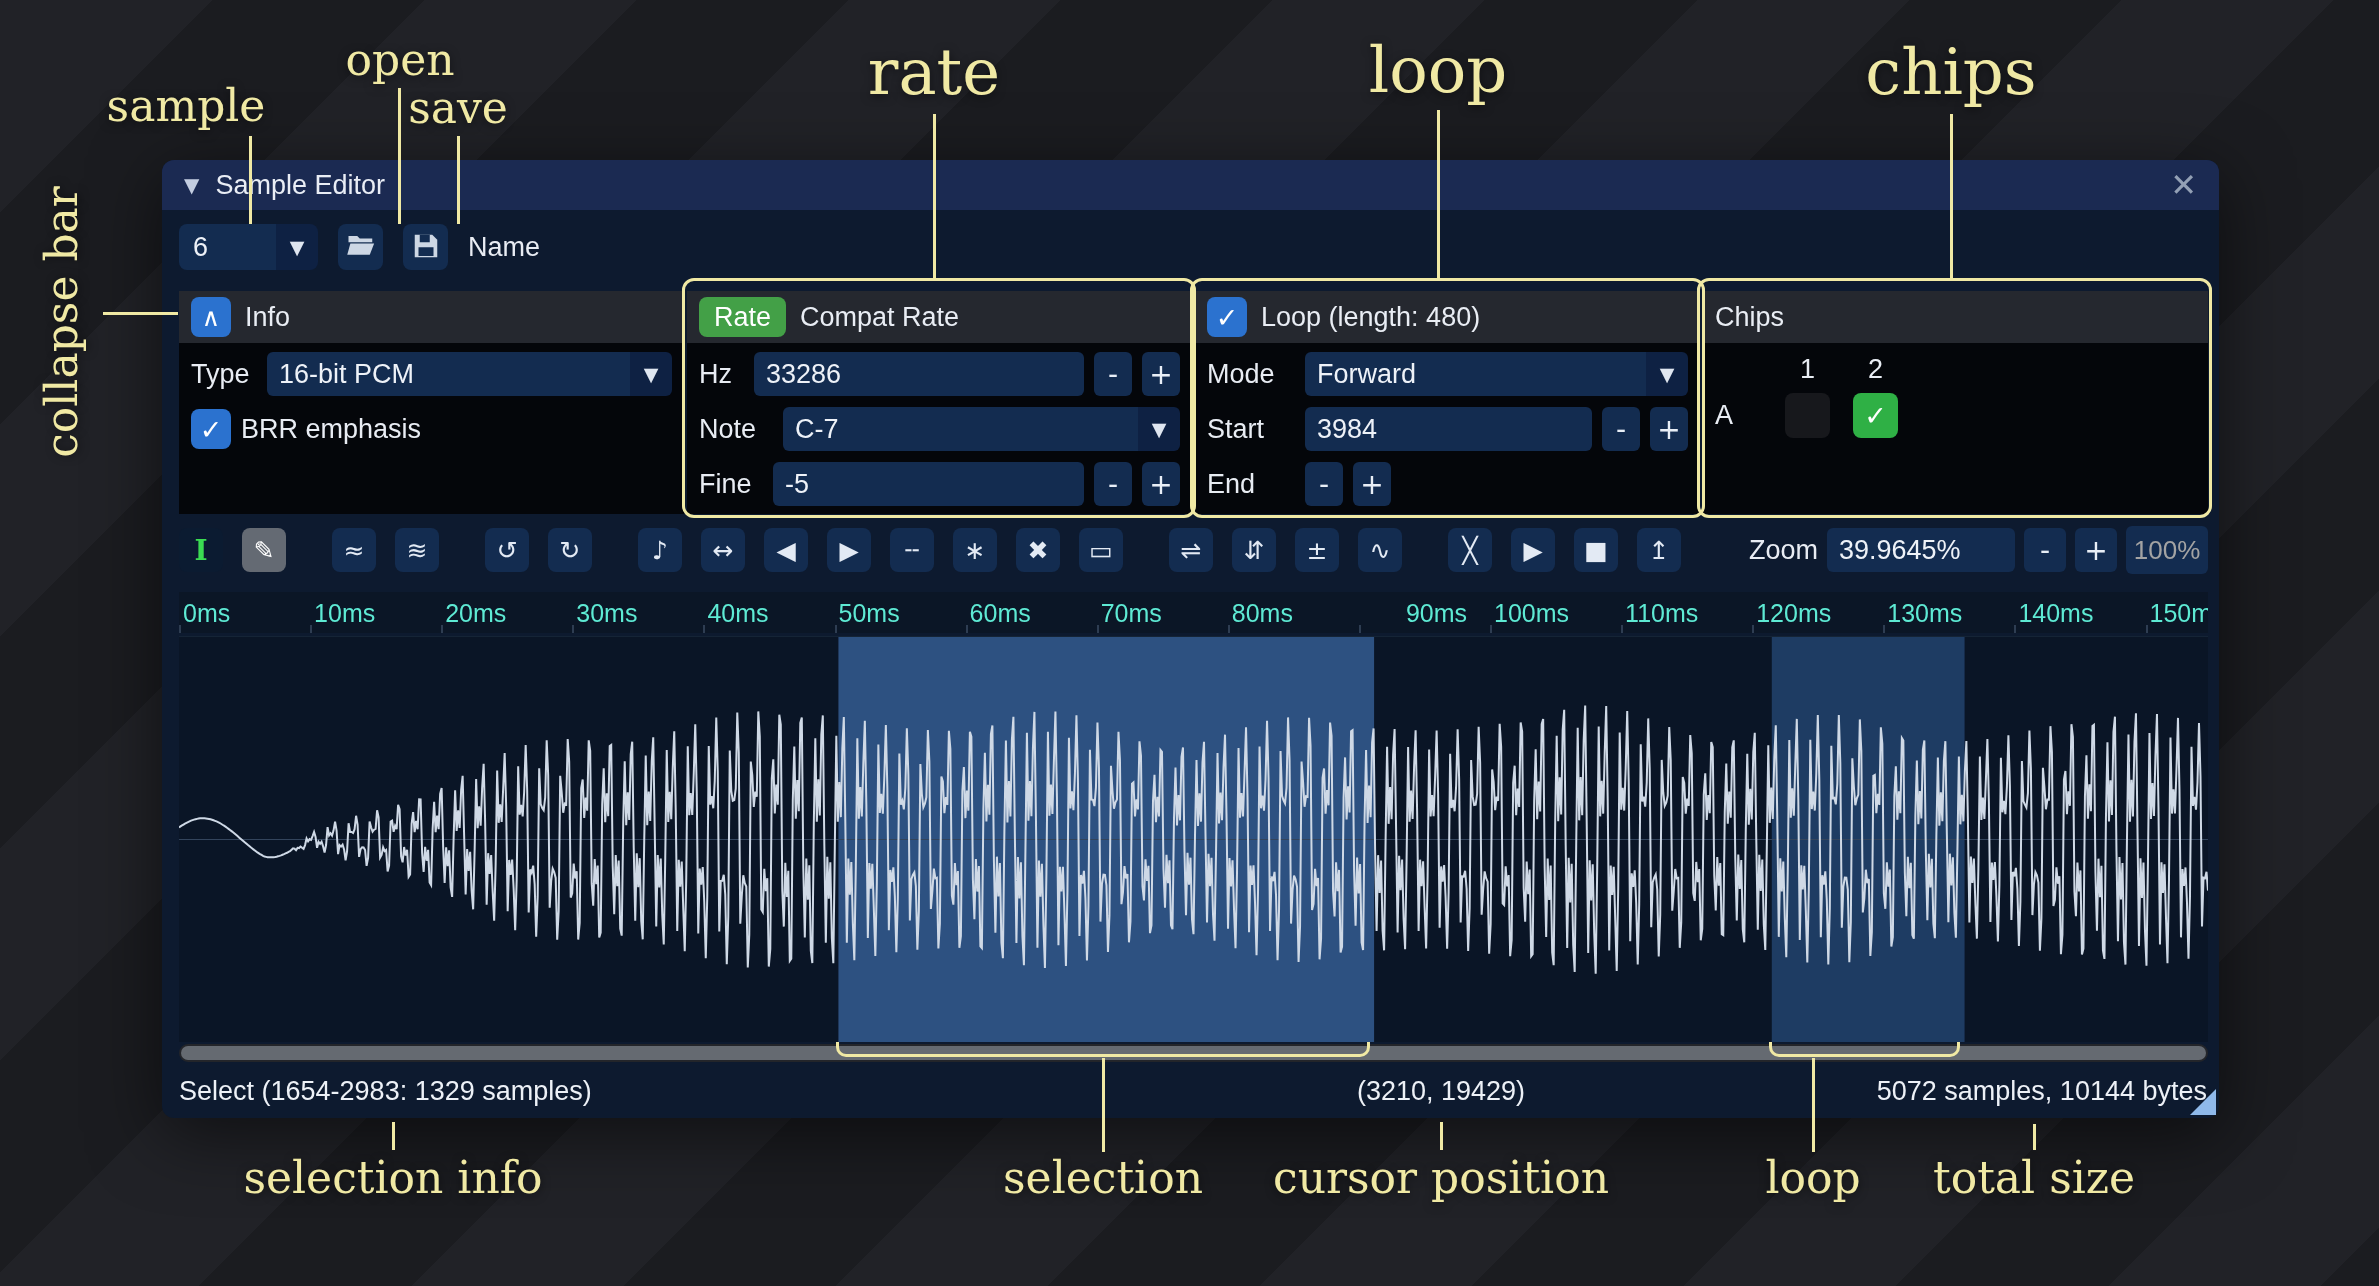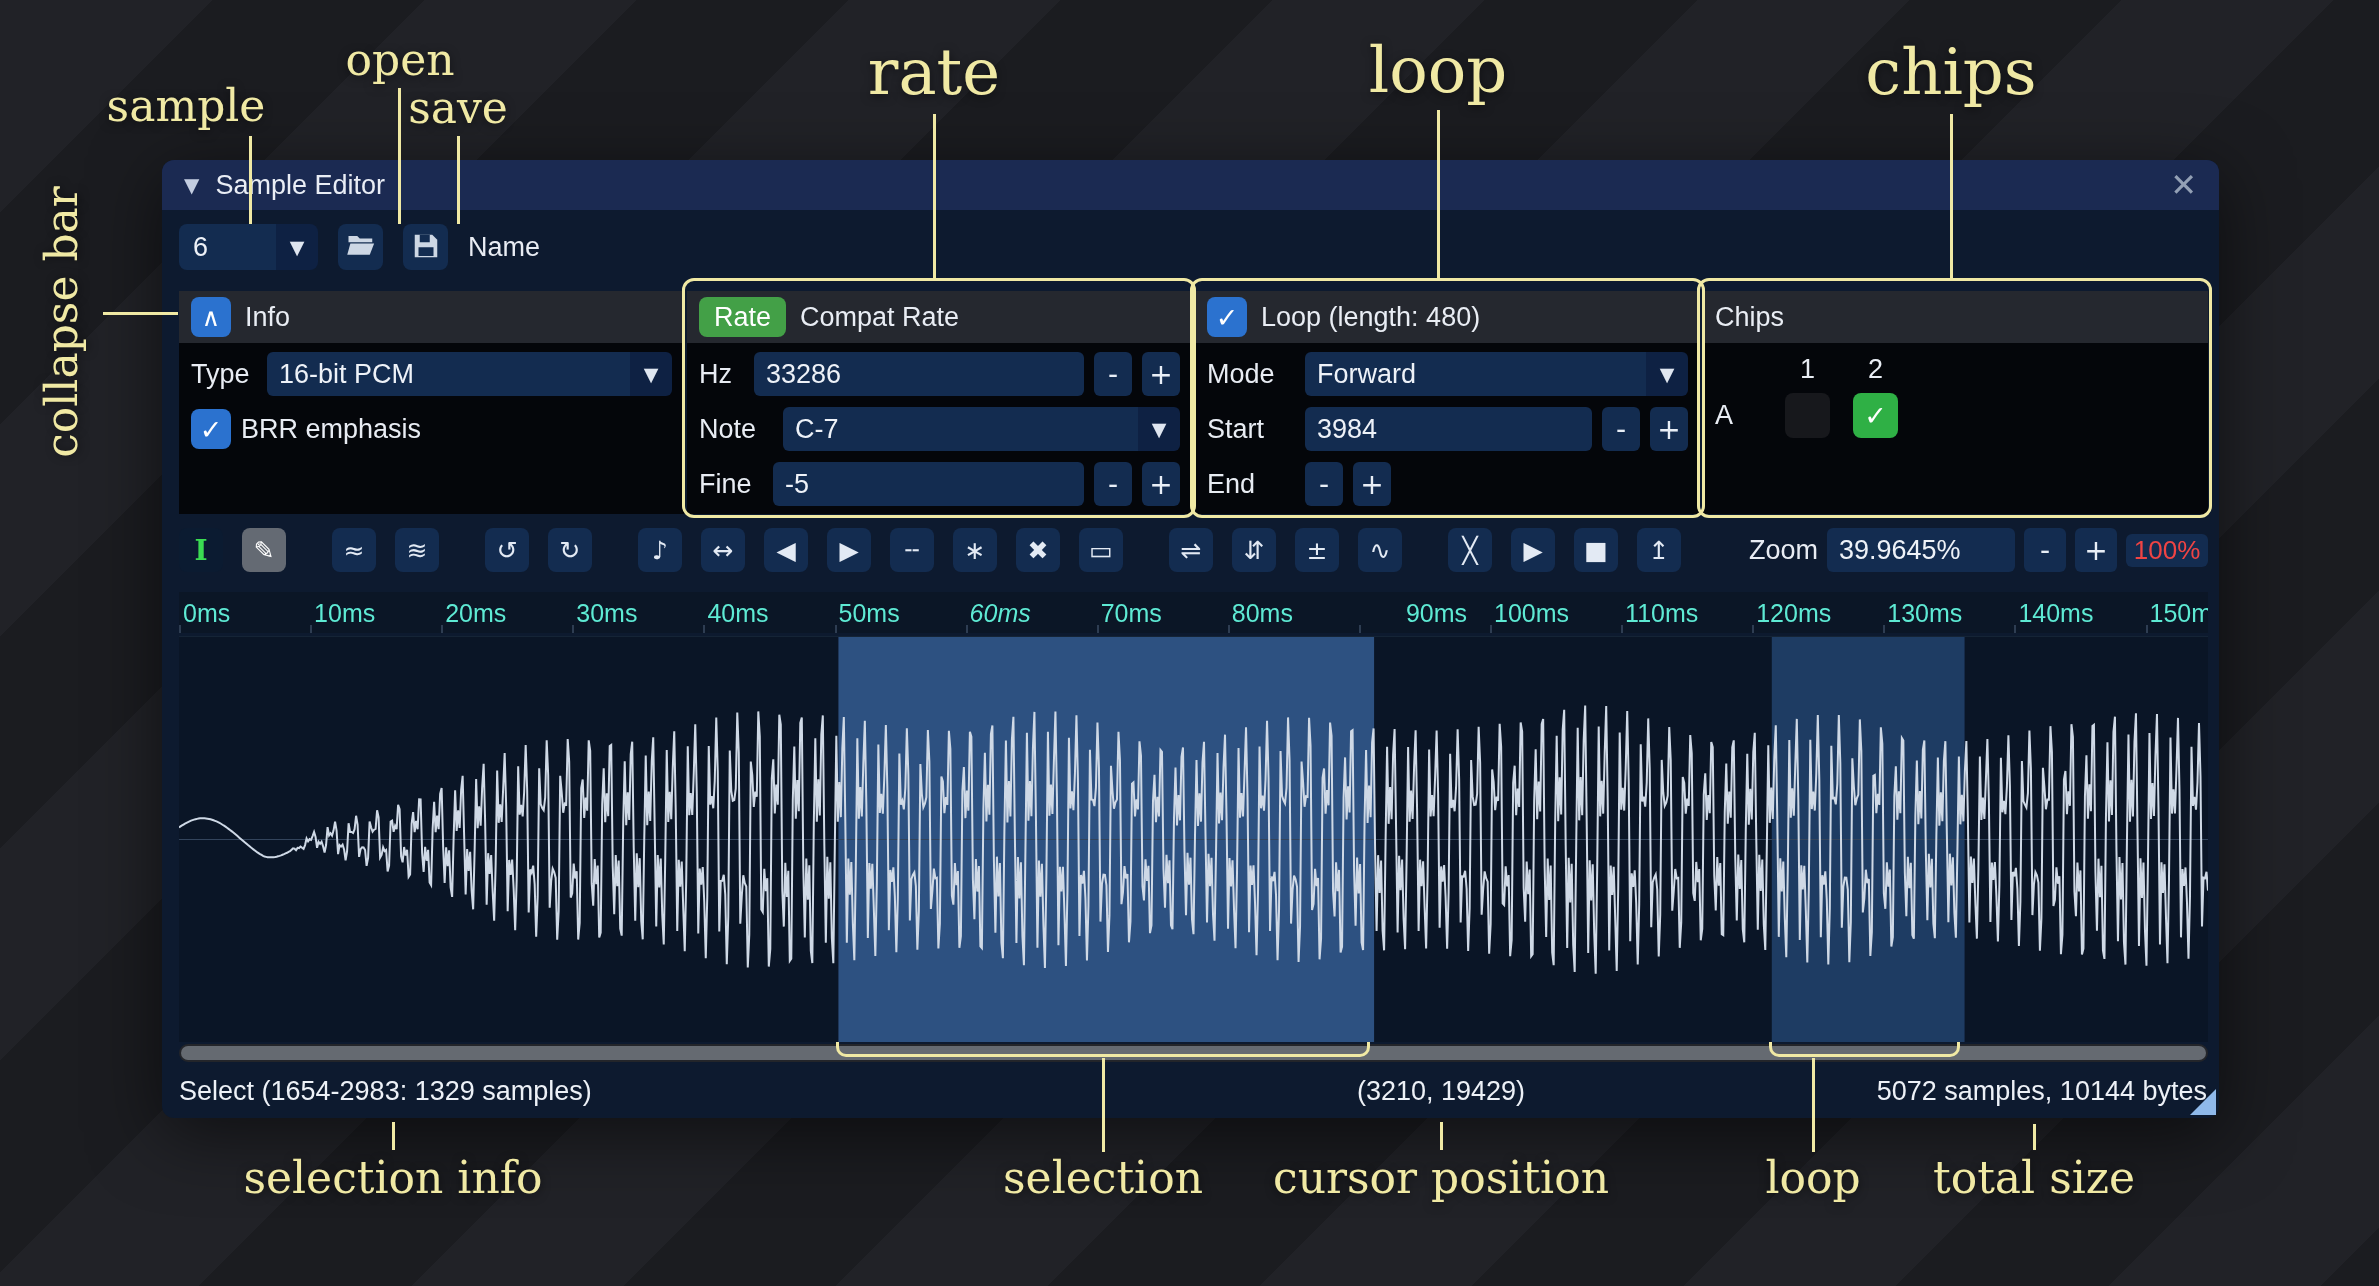--- a/index.html
+++ b/index.html
@@ -57,21 +57,21 @@
   
   .toolbar{position:absolute;left:17px;right:11px;top:368px;height:44px;display:flex;align-items:center;gap:19px}
   .tb-gap{width:8px;flex:none}
   .tb-btn{width:44px;height:44px;flex:none;background:#132c50;border:none;border-radius:8px;color:#e3eaf4;font-size:25px;display:flex;align-items:center;justify-content:center;font-family:"DejaVu Sans",sans-serif}
   .tb-btn.active-green{background:#0b1b31;color:#3bdc52}
   .tb-btn.active-green span{font-family:"DejaVu Serif","Liberation Serif",serif;font-weight:bold;font-size:28px}
   .tb-btn.active-gray{background:#646a73;color:#fff}
   .zoom-cluster{margin-left:auto;display:flex;align-items:center;gap:9px}
   .zoom-input{width:188px;height:44px;background:#132c50;border-radius:6px;color:#eef2f8;font-size:27px;display:flex;align-items:center;padding:0 12px}
   .zoom-btn{width:42px;height:44px;background:#132c50;border:none;border-radius:6px;color:#e8eef6;font-size:28px;font-family:"DejaVu Sans",sans-serif}
-  .zoom-reset{width:82px;height:33px;background:#132c50;border:none;border-radius:6px;color:#ef4444;font-size:26px}
+  .zoom-reset{width:82px;height:48px;background:#132c50;border:none;border-radius:6px;color:#a3a3a3;font-size:26px}
 
   
   .timeline{position:absolute;left:17px;right:11px;top:432px;height:41px;background:#0b1626;overflow:hidden}
   .tl-label{position:absolute;top:7px;color:#5eead4;font-size:25px;white-space:nowrap}
   .tl-tick{position:absolute;bottom:0;width:2px;height:8px;background:#2e3d52}
   .waveform{position:absolute;left:17px;right:11px;top:476px;height:406px;background:#0a1526;border-top:1px solid #152436}
   .waveform svg{display:block;width:100%;height:100%}
   .scrollbar{position:absolute;left:17px;right:11px;top:884px;height:18px;background:#23252a;border-radius:9px}
   .scroll-handle{position:absolute;left:2px;right:2px;top:2px;bottom:2px;background:#656a71;border-radius:7px}
 
@@ -325,21 +325,21 @@
         <span class="tl-label" style="left: 135.1px;">10ms</span>
         <span class="tl-tick" style="left: 131.1px;"></span>
         <span class="tl-label" style="left: 266.2px; text-align: right;">20ms</span>
         <span class="tl-tick" style="left: 262.2px;"></span>
         <span class="tl-label" style="left: 397.3px;">30ms</span>
         <span class="tl-tick" style="left: 393.3px;"></span>
         <span class="tl-label" style="left: 528.4px;">40ms</span>
         <span class="tl-tick" style="left: 524.4px;"></span>
         <span class="tl-label" style="left: 659.5px;">50ms</span>
         <span class="tl-tick" style="left: 655.5px;"></span>
-        <span class="tl-label" style="left: 790.6px; font-style: italic;">60ms</span>
+        <span class="tl-label" style="left: 790.6px;">60ms</span>
         <span class="tl-tick" style="left: 786.6px;"></span>
         <span class="tl-label" style="left: 921.7px;">70ms</span>
         <span class="tl-tick" style="left: 917.7px;"></span>
         <span class="tl-label" style="left: 1052.8px;">80ms</span>
         <span class="tl-tick" style="left: 1048.8px;"></span>
         <span class="tl-label" style="left: 1183.9px; margin-left: 43px;">90ms</span>
         <span class="tl-tick" style="left: 1179.9px;"></span>
         <span class="tl-label" style="left: 1315px;">100ms</span>
         <span class="tl-tick" style="left: 1311px;"></span>
         <span class="tl-label" style="left: 1446.1px;">110ms</span>

